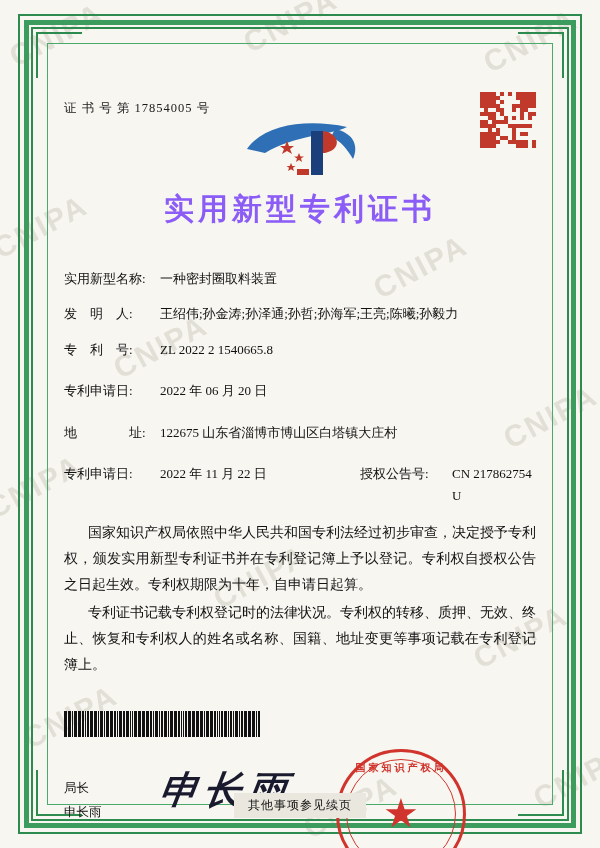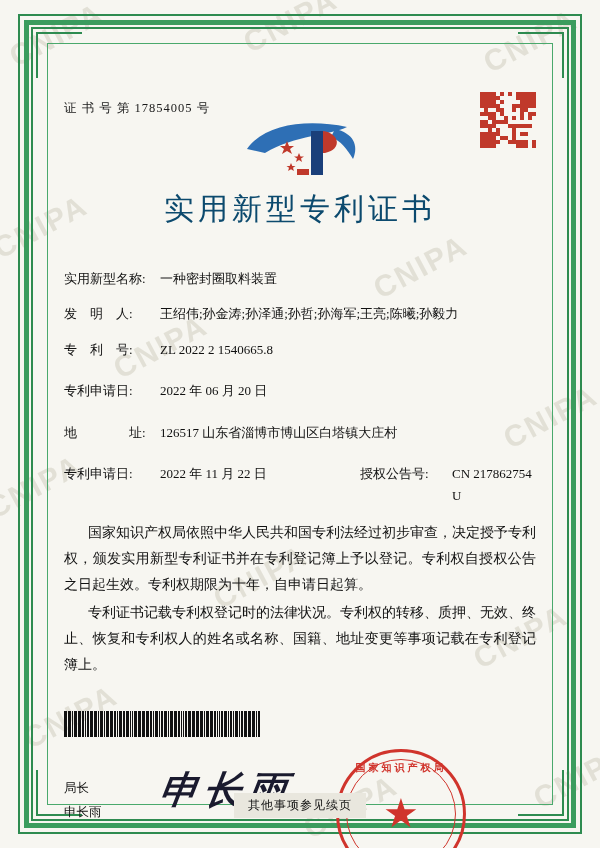--- a/index.html
+++ b/index.html
@@ -99,23 +99,23 @@
   .emblem {
     margin: 2px auto 0;
     width: 130px;
     height: 62px;
     position: relative;
   }
 
   .title {
     text-align: center;
     font-size: 30px;
-    font-weight: normal;
+    font-weight: bold;
     letter-spacing: 4px;
-    color: #0c4a6e;
+    color: #8b5cf6;
     margin-top: 8px;
     font-family: "Liberation Serif", serif;
   }
 
   
   .fields {
     margin-top: 38px;
     font-size: 13px;
     color: #111;
     line-height: 1.65;
@@ -429,21 +429,21 @@
       </div>
 
       <div class="row" style="margin-top:20px;">
         <div class="lbl">专利申请日:</div>
         <div class="val">2022 年 06 月 20 日</div>
       </div>
 
 
       <div class="row" style="margin-top:20px;">
         <div class="lbl lbl-sp-1">地　　　　址:</div>
-        <div class="val">126517 山东省淄博市博山区白塔镇大庄村</div>
+        <div class="val">122675 山东省淄博市博山区白塔镇大庄村</div>
       </div>
 
       <div class="row two" style="margin-top:20px;">
         <div class="lbl">专利申请日:</div>
         <div class="val2">2022 年 11 月 22 日</div>
         <div class="lbl" style="width:92px;">授权公告号:</div>
         <div class="val">CN 217862754 U</div>
       </div>
 
     </div>

